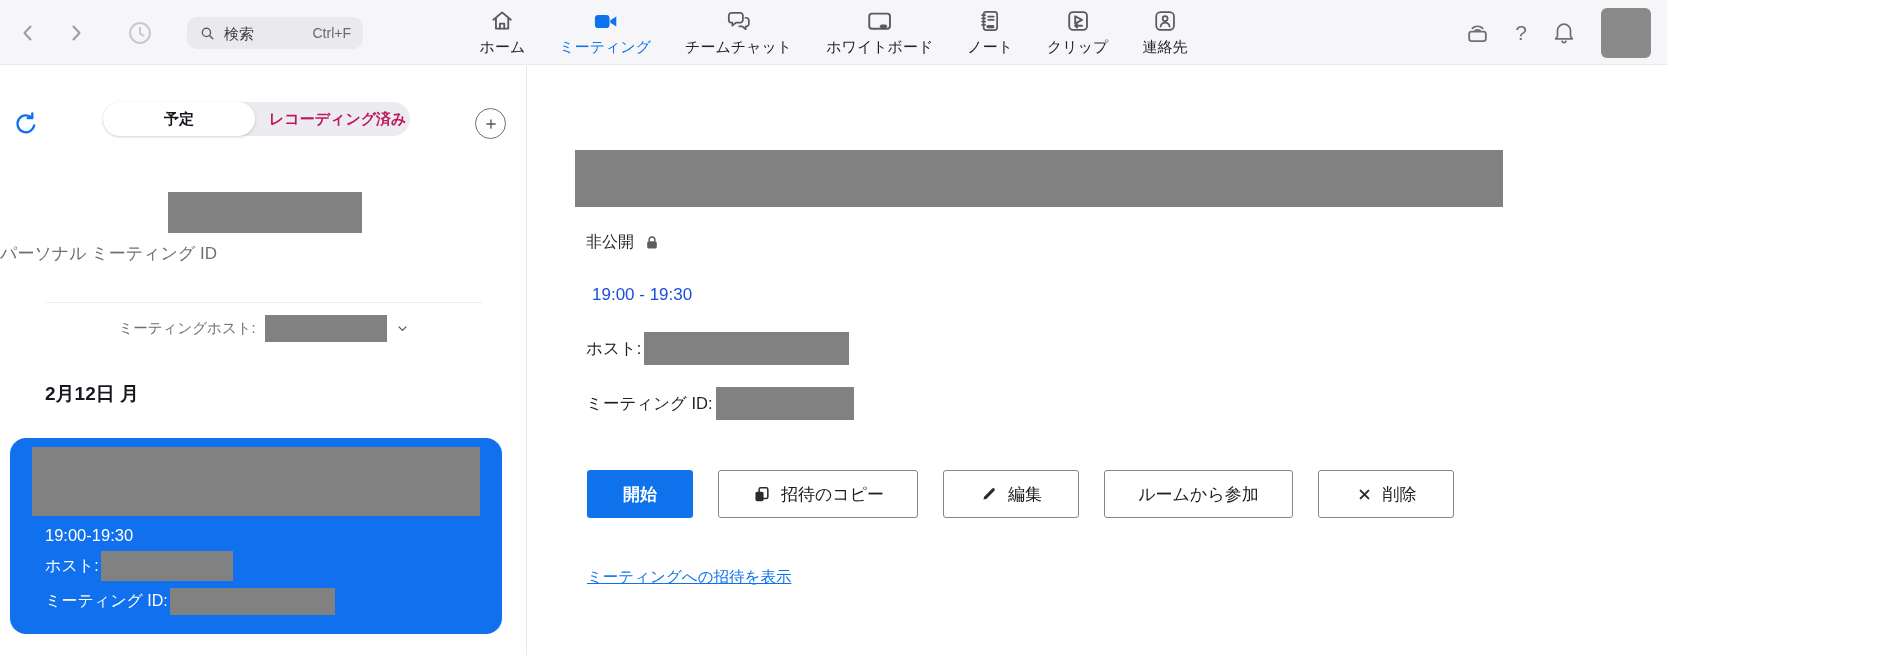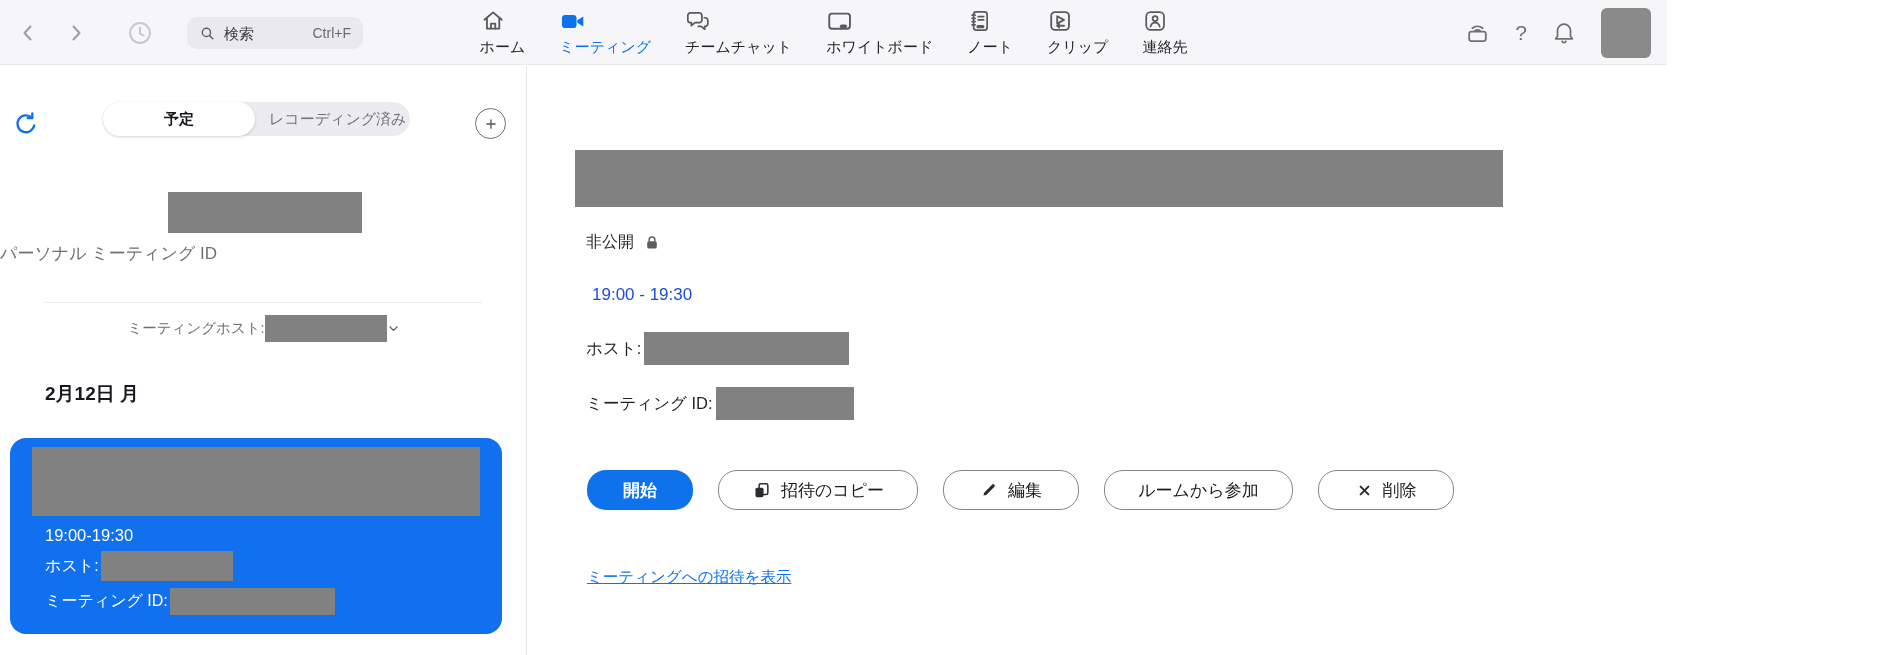--- a/index.html
+++ b/index.html
@@ -18,21 +18,21 @@
   .search-pill { position:absolute; left:187px; top:17px; width:176px; height:32px;
     background:#e9e9ee; border-radius:10px; display:flex; align-items:center; padding:0 12px; }
   .search-pill .mag { color:#5f6066; margin-right:8px; flex:0 0 auto; }
   .search-pill input { flex:1 1 auto; min-width:0; border:none; background:transparent;
     outline:none; font-size:15px; color:#3c3d43; font-family:inherit; }
   .search-pill input::placeholder { color:#3c3d43; opacity:1; }
   .search-shortcut { font-size:14px; color:#696a71; margin-left:6px; }
 
   .tabstrip { position:absolute; left:50%; top:7px; transform:translateX(-50%);
     display:flex; gap:34px; align-items:flex-start; }
-  .tab { display:flex; flex-direction:column; gap:3px;
+  .tab { display:flex; flex-direction:column; align-items:center; gap:3px;
     background:none; border:none; cursor:pointer; color:#1f2127; }
   .tab .ticon { color:#595a60; height:28px; display:flex; align-items:center; }
   .tab .tlabel { font-size:15px; white-space:nowrap; }
   .tab.active { color:#0e72ed; }
   .tab.active .ticon { color:#0e72ed; }
   .tab.active .tlabel { color:#0e72ed; }
 
   .topright { position:absolute; right:16px; top:0; height:65px; display:flex;
     align-items:center; gap:24px; }
   .tr-icon { color:#6f7076; background:none; border:none; cursor:pointer; }
@@ -41,35 +41,35 @@
 
   
   .sidebar { position:absolute; left:0; top:66px; width:527px; height:589px;
     background:#fff; border-right:1px solid #e7e7ea; }
   .refresh-btn { position:absolute; left:12px; top:44px; width:28px; height:28px;
     color:#0e72ed; background:none; border:none; cursor:pointer; }
   .segmented { position:absolute; left:103px; top:36px; width:307px; height:34px;
     background:#ececf0; border-radius:17px; display:flex; }
   .seg { flex:1; display:flex; align-items:center; justify-content:center;
     font-size:15px; border:none; background:none; cursor:pointer; border-radius:17px;
-    color:#737373; white-space:nowrap; padding:0 14px; }
+    color:#be185d; white-space:nowrap; padding:0 14px;font-weight:bold; }
   .seg.active { background:#fff; color:#17181d; font-weight:bold;
     box-shadow:0 1px 3px rgba(0,0,0,.18); flex:0 0 152px; }
   .plus-btn { position:absolute; left:475px; top:42px; width:31px; height:31px;
     border:1.5px solid #6f7076; border-radius:50%; background:#fff; color:#55565c;
     display:flex; align-items:center; justify-content:center; cursor:pointer; }
 
   .redact { background:#818181; }
   .pmi-block { position:absolute; left:168px; top:126px; width:194px; height:41px; }
   .pmi-label { position:absolute; left:0; top:176px; width:527px; text-align:left;
     font-size:17px; color:#6e7076; }
   .side-divider { position:absolute; left:45px; top:236px; width:437px; height:1px;
     background:#ececef; }
   .hostfilter { position:absolute; left:0; top:249px; width:527px; display:flex;
-    align-items:center; justify-content:center; cursor:pointer; }
+    align-items:center; justify-content:center; gap:9px; cursor:pointer; }
   .hostfilter .hf-label { font-size:14.5px; color:#6d6e76; }
   .hf-block { width:122px; height:27px; }
   .hf-chevron { color:#55565c; }
 
   .date-header { position:absolute; left:45px; top:315px; font-size:19px;
     font-weight:bold; color:#17181d; }
   .meeting-card { position:absolute; left:10px; top:372px; width:492px; height:196px;
     background:#1170ed; border-radius:16px; color:#fff; cursor:pointer; }
   .mc-title-block { position:absolute; left:22px; top:9px; width:448px; height:69px; }
   .mc-time { position:absolute; left:35px; top:88px; font-size:16.5px; }
@@ -86,21 +86,21 @@
     gap:9px; font-size:16px; color:#1f2127; }
   .m-privacy .lock { color:#5c5d63; }
   .m-time { position:absolute; left:64px; top:219px; font-size:17px; color:#1d4ed8; }
   .m-row { position:absolute; left:58px; display:flex; align-items:center; gap:3px;
     font-size:16.5px; color:#1f2127; }
   .m-host { top:266px; } .m-id { top:321px; }
   .m-host .redact { width:205px; height:33px; }
   .m-id .redact { width:138px; height:33px; }
 
   .btn-row { position:absolute; left:59px; top:404px; display:flex; gap:25px; }
-  .btn { height:40px; border-radius:19px; font-size:17px; font-family:inherit;
+  .btn { height:48px; border-radius:3px; font-size:17px; font-family:inherit;
     display:flex; align-items:center; justify-content:center; gap:10px; cursor:pointer;
     background:#fff; border:1px solid #85858c; color:#1b1c21; padding:0 22px; }
   .btn .bicon { color:#2a2b31; }
   .btn-start { width:106px; background:#0e72ed; border:none; color:#fff;
     font-weight:bold; padding:0; }
   .btn-copy { width:200px; } .btn-edit { width:136px; } .btn-del { width:136px; }
   .btn-room { width:189px; }
   .invite-link { position:absolute; left:59px; top:501px; font-size:15.5px;
     color:#0e72ed; text-decoration:underline; cursor:pointer; background:none; border:none;
     font-family:inherit; }

